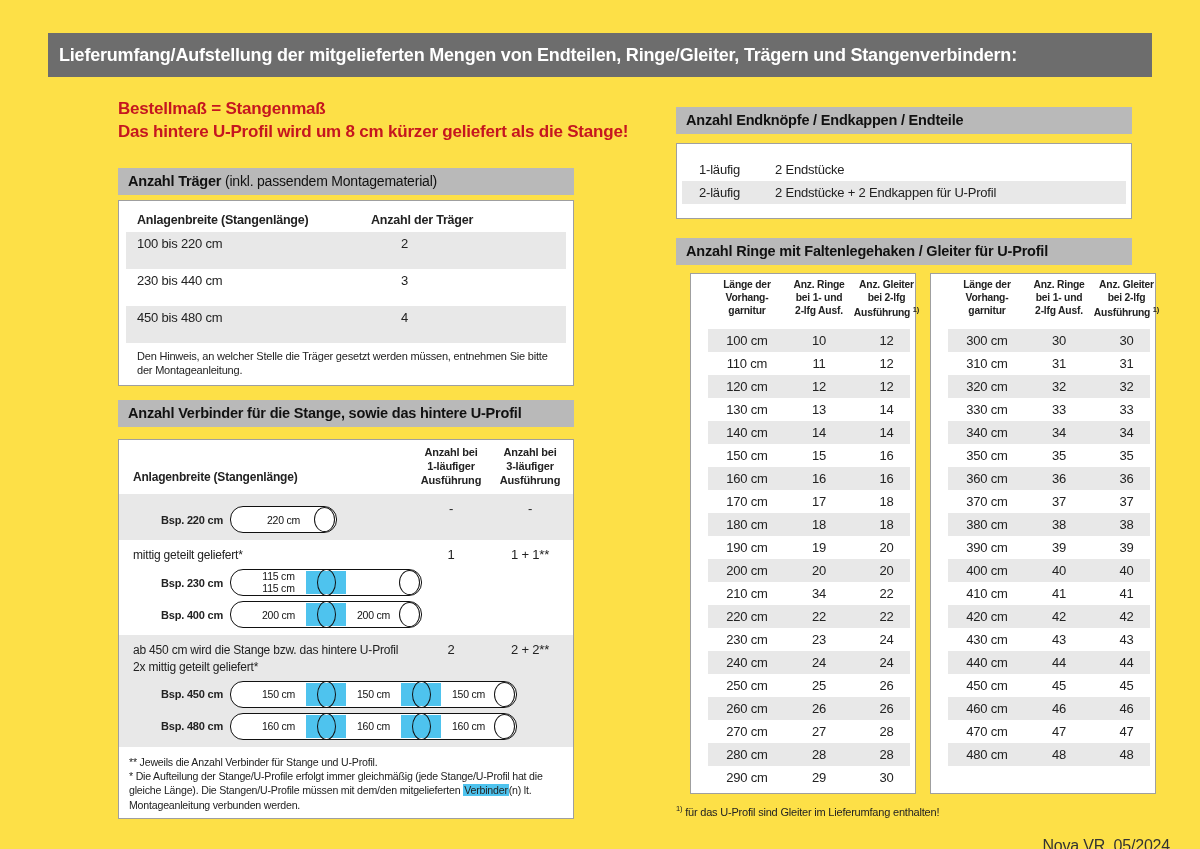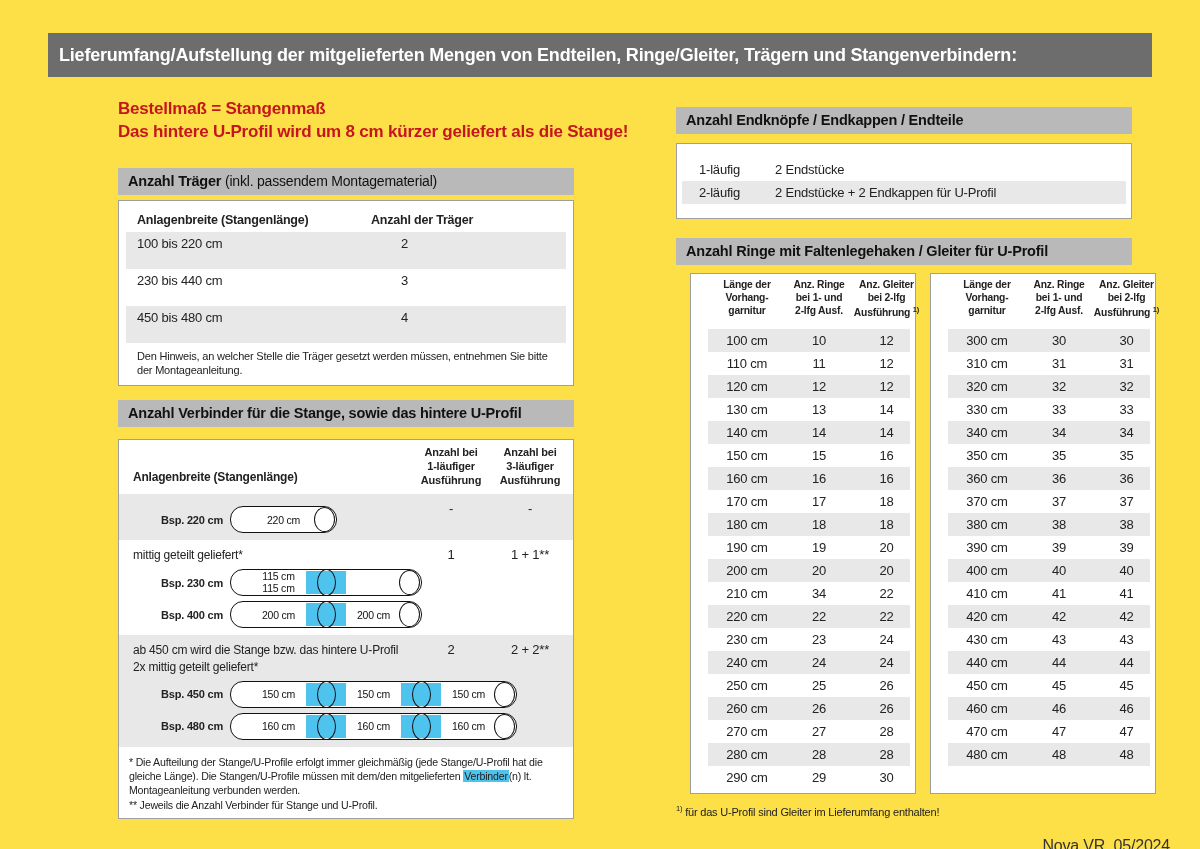--- a/index.html
+++ b/index.html
@@ -200,22 +200,22 @@
                 <span class="joint-blue" style="left: 75px;"></span>
                 <span class="joint-arc" style="left: 86px;"></span>
                 <span class="joint-blue" style="left: 170px;"></span>
                 <span class="joint-arc" style="left: 181px;"></span>
                 <span class="endcap"></span>
               </div>
             </div>
           </div>
         </div>
       <div class="v-foot">
+        <div>** Jeweils die Anzahl Verbinder für Stange und U-Profil.</div>
         <div><span>* Die Aufteilung der Stange/U-Profile erfolgt immer gleichmäßig (jede Stange/U-Profil hat die gleiche Länge). Die Stangen/U-Profile müssen mit dem/den mitgelieferten </span><span class="hl">Verbinder</span><span>(n) lt. Montageanleitung verbunden werden.</span></div>
-        <div>** Jeweils die Anzahl Verbinder für Stange und U-Profil.</div>
       </div>
     </div>
 
   </div>
 
   <div class="col right-col">
 
     <div class="secbar">
       <b>Anzahl Endknöpfe / Endkappen / Endteile</b>
     </div>

